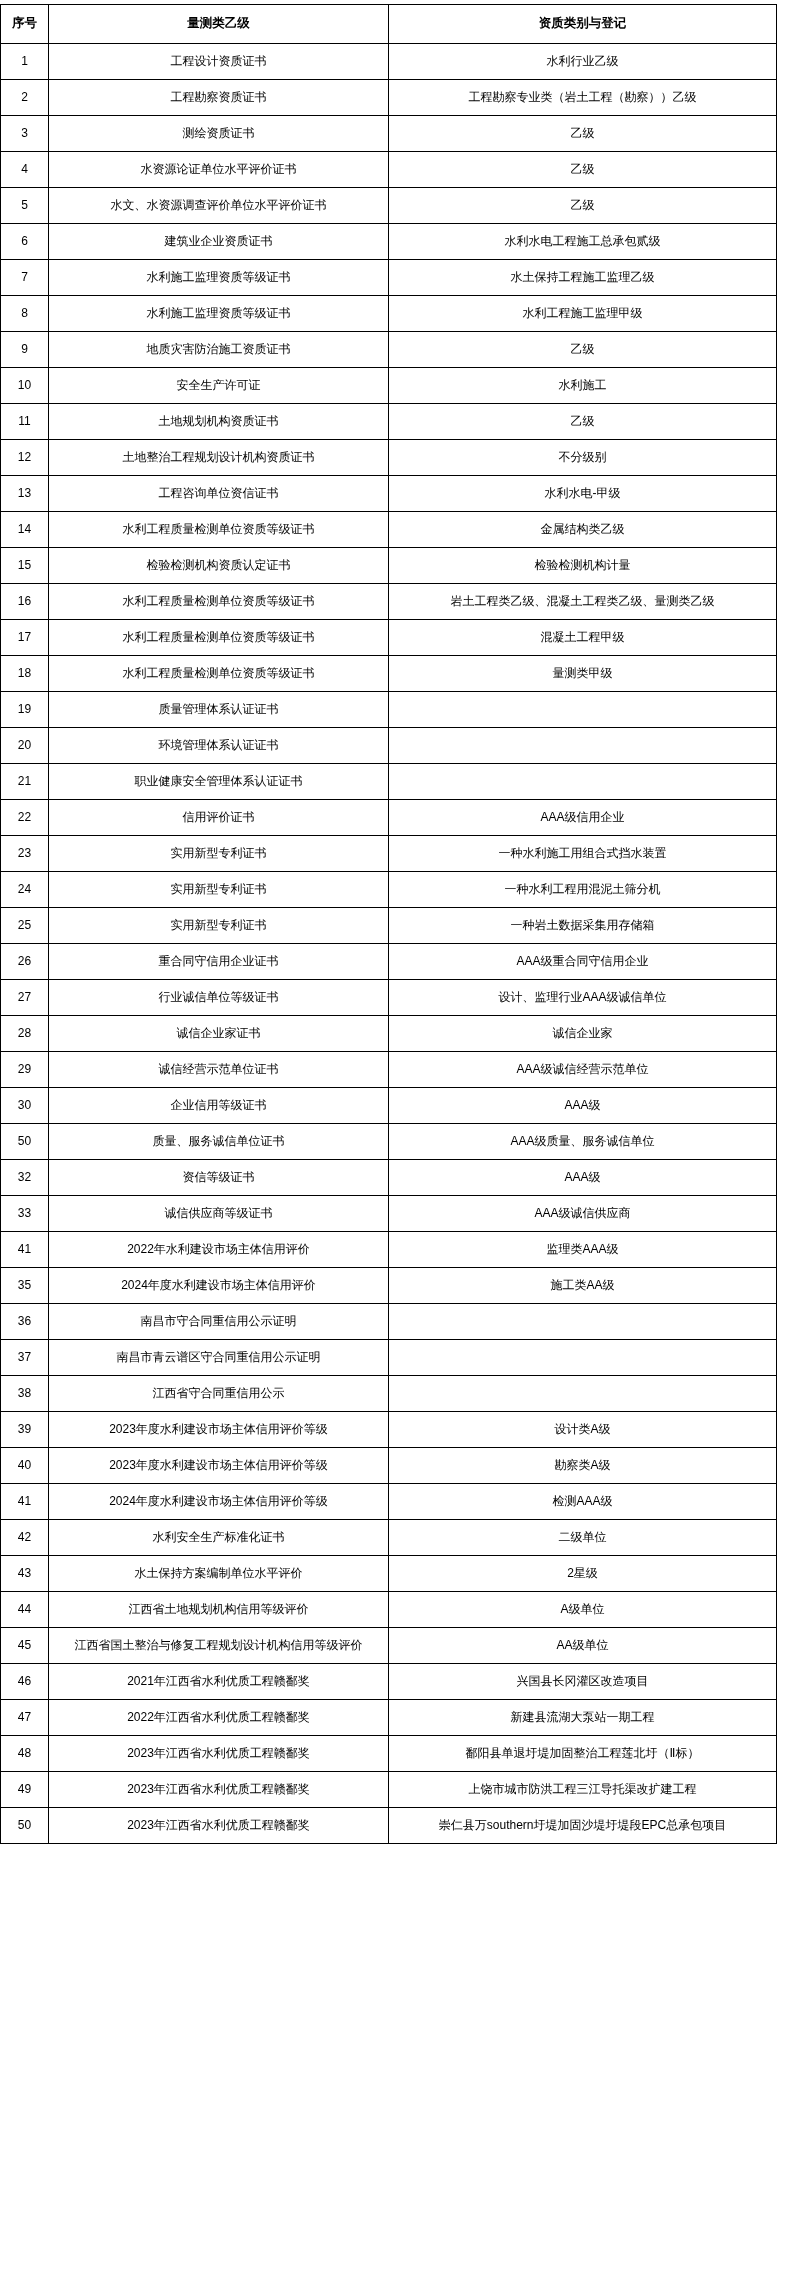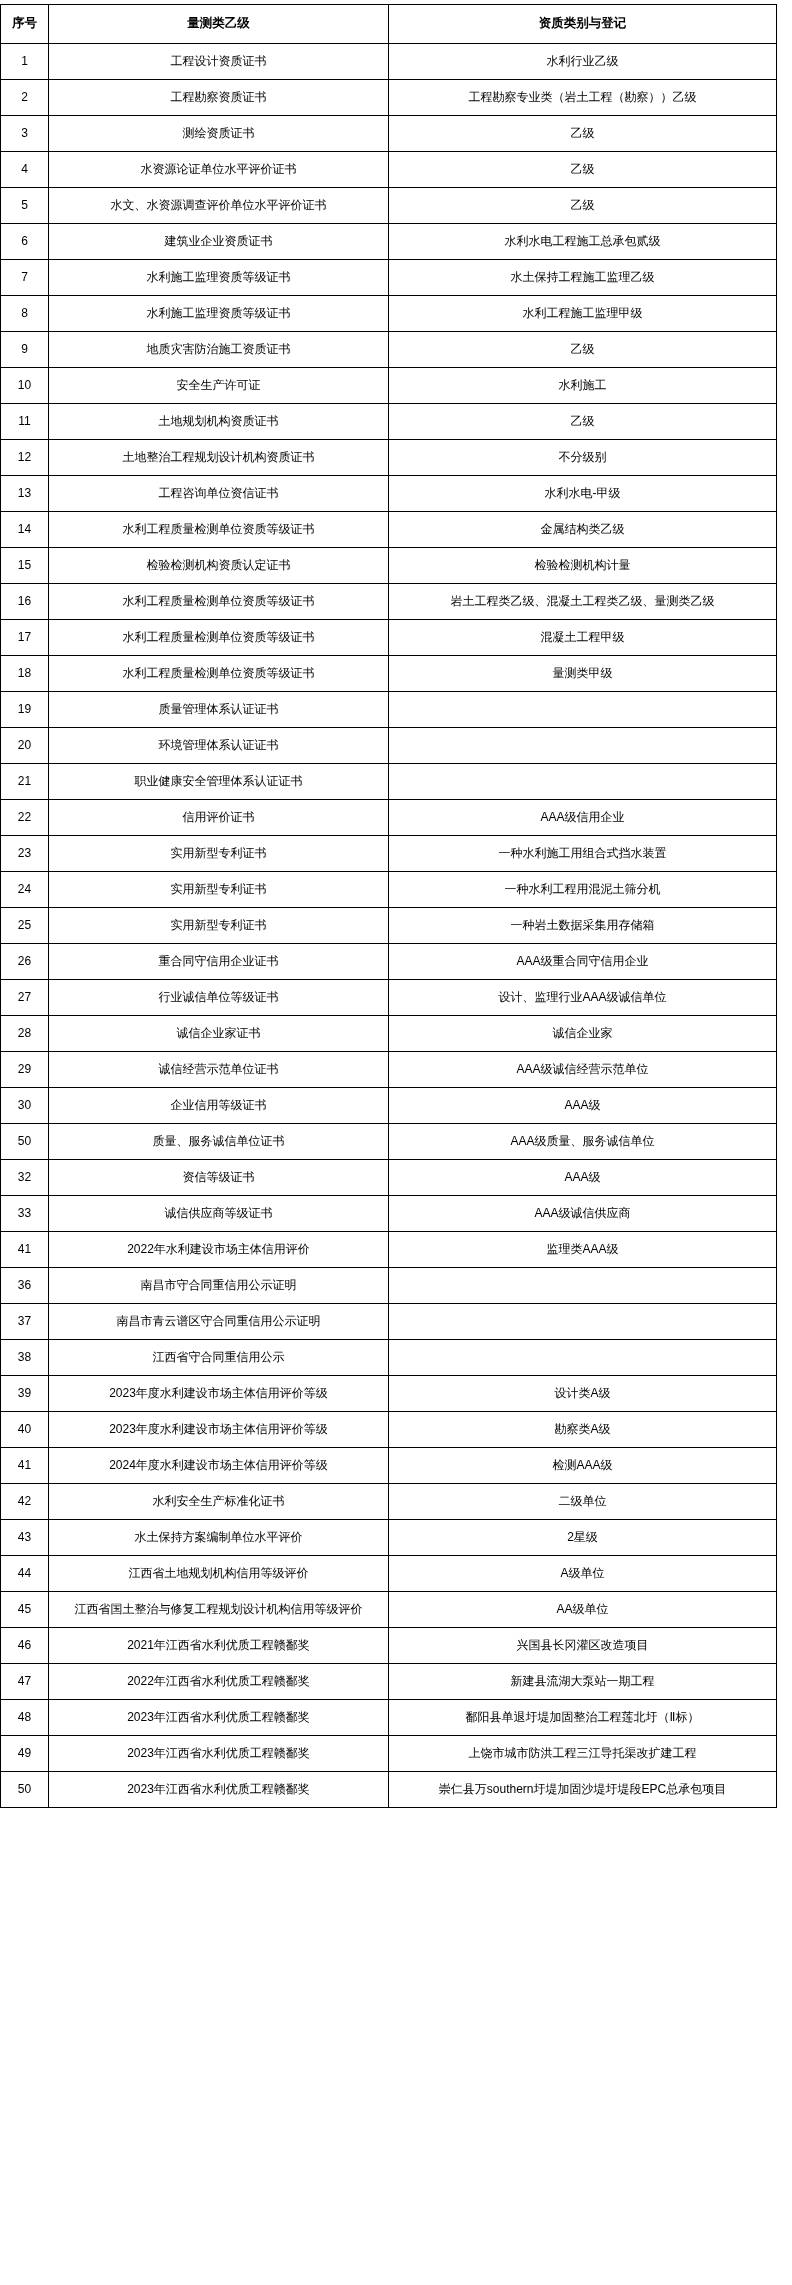--- a/index.html
+++ b/index.html
@@ -228,20 +228,25 @@
           <td class="seq">33</td>
           <td class="name">诚信供应商等级证书</td>
           <td class="cat">AAA级诚信供应商</td>
         </tr>
         <tr>
           <td class="seq">41</td>
           <td class="name">2022年水利建设市场主体信用评价</td>
           <td class="cat">监理类AAA级</td>
         </tr>
         <tr>
+          <td class="seq">35</td>
+          <td class="name">2024年度水利建设市场主体信用评价</td>
+          <td class="cat">施工类AA级</td>
+        </tr>
+        <tr>
           <td class="seq">36</td>
           <td class="name">南昌市守合同重信用公示证明</td>
           <td class="cat"></td>
         </tr>
         <tr>
           <td class="seq">37</td>
           <td class="name">南昌市青云谱区守合同重信用公示证明</td>
           <td class="cat"></td>
         </tr>
         <tr>

